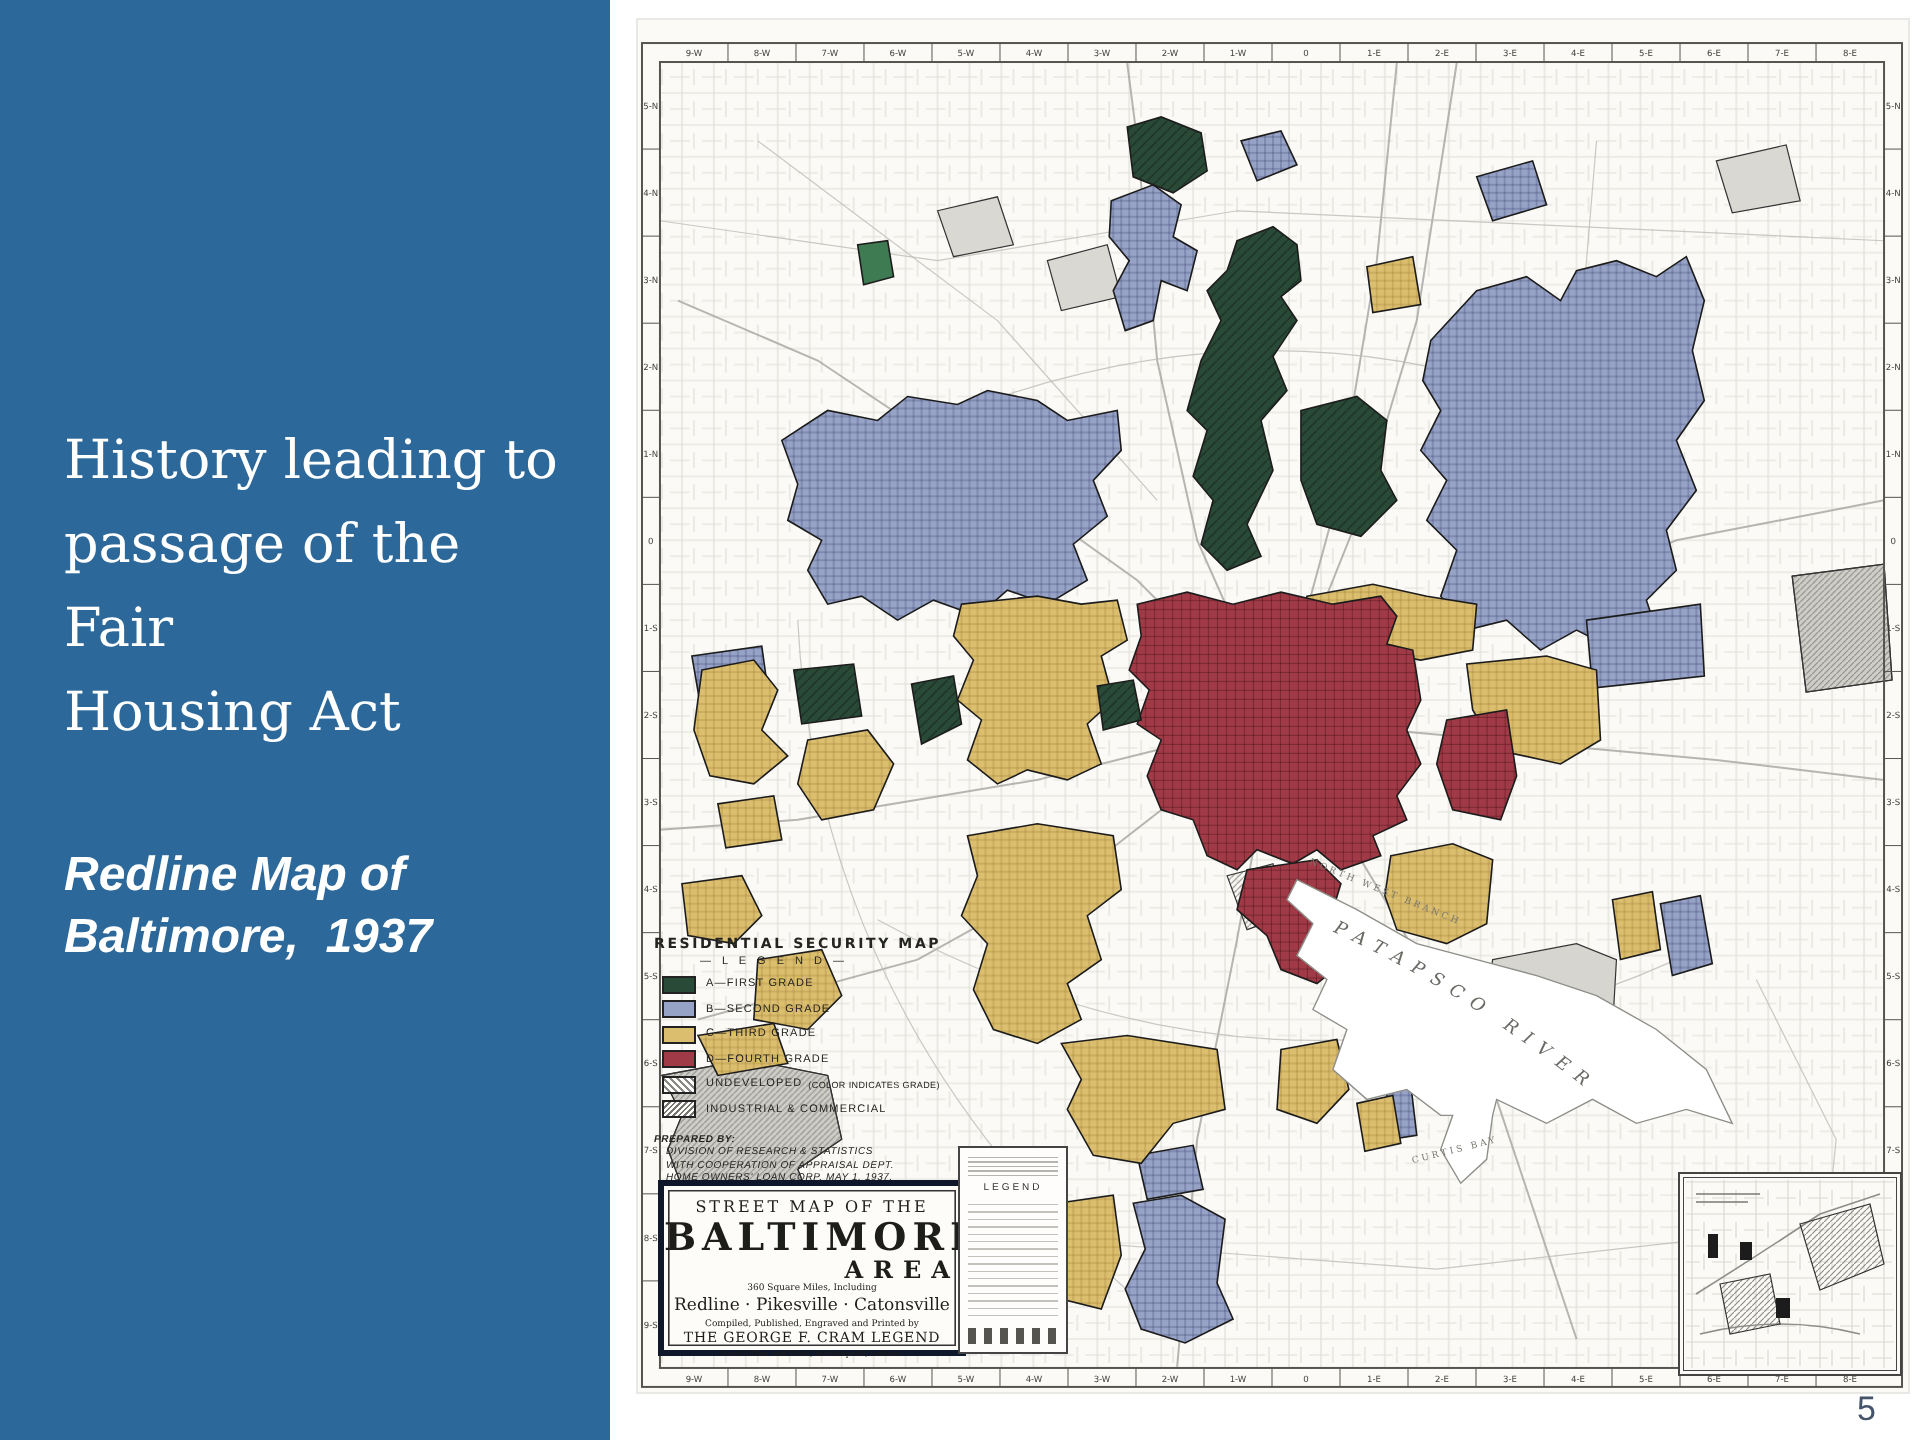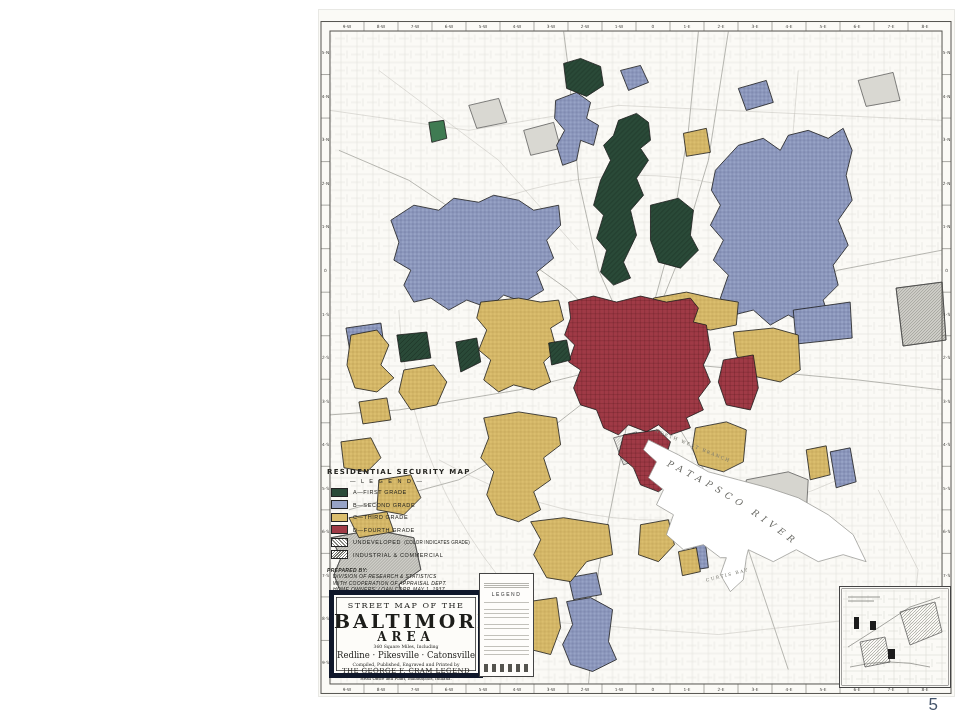--- a/index.html
+++ b/index.html
@@ -48,25 +48,25 @@
   .sw-undeveloped{background:repeating-linear-gradient(45deg,#fff 0 1.5px,#8a8a84 1.5px 2.5px);}
   .sw-industrial{background:repeating-linear-gradient(-45deg,#fff 0 1px,#77776f 1px 2px);}
   .lrow .lbl{font-size:5.5px;letter-spacing:.6px;}
   .lrow .note{font-size:4.5px;margin-left:3px;letter-spacing:.2px;}
   .prepared{margin-top:8px;font-style:italic;font-size:5px;line-height:6.5px;letter-spacing:.3px;}
   .prepared div:first-child{font-weight:bold;}
   .prepared div:not(:first-child){margin-left:6px;}
 
   
   .tblock{position:absolute;left:10px;top:580px;width:154px;height:88px;background:#fdfcf9;
-          border:5px solid #0f172a;box-shadow:inset 0 0 0 2px #fdfcf9, inset 0 0 0 2.8px #333;
+          border:3px solid #0f172a;box-shadow:inset 0 0 0 2px #fdfcf9, inset 0 0 0 2.8px #333;
           text-align:center;color:#1d1d1a;font-family:"DejaVu Serif","Liberation Serif",serif;padding-top:6px;box-sizing:border-box;}
   .tb1{font-size:8px;letter-spacing:1.5px;}
   .tbname{font-size:19px;font-weight:bold;letter-spacing:3px;line-height:20px;margin-top:1px;}
-  .tbarea{font-size:12px;font-weight:bold;letter-spacing:5px;line-height:12px;}
+  .tbarea{font-size:12px;font-weight:bold;letter-spacing:5px;line-height:12px;text-align:right;}
   .tb2{font-size:4.5px;margin-top:1px;}
   .tbtowns{font-size:8.5px;margin-top:.5px;}
   .tb3{font-size:4.5px;margin-top:2.5px;}
   .tbpub{font-size:7px;letter-spacing:.4px;}
   .tb4{font-size:4px;margin-top:1px;}
 
   
   .mini-legend{position:absolute;left:160px;top:563px;width:55px;height:104px;background:#fefdfb;
                border:1px solid #444;box-sizing:border-box;padding:3px 4px;}
   .ml-head{height:12px;background:repeating-linear-gradient(#fefdfb 0 1.5px,#b5b4ae 1.5px 2.2px);}
@@ -77,20 +77,27 @@
   
   .inset{position:absolute;left:520px;top:576px;width:112px;height:102px;background:#fbfaf6;
          border:1px solid #444;box-shadow:inset 0 0 0 1.5px #fbfaf6, inset 0 0 0 2px #444;box-sizing:border-box;}
   .inset svg{position:absolute;left:0;top:0;}
 </style>
 </head>
 <body>
 
 <div class="slide">
 
+  <div class="sidebar">
+    <div class="slide-title">History leading to
+passage of the Fair
+Housing Act</div>
+    <div class="slide-subtitle">Redline Map of
+Baltimore,  1937</div>
+  </div>
 
   <div class="map-area">
     <svg id="map-svg" width="635" height="686" viewBox="0 0 636 686">
       <defs>
         <pattern id="pat-tex" width="16" height="16" patternUnits="userSpaceOnUse">
           <path d="M0,4 H16 M6,0 V16 M0,12 H10 M12,8 V16" stroke="#d6d5cf" stroke-width="0.6" fill="none"></path>
         </pattern>
         <pattern id="pat-a" width="5" height="5" patternUnits="userSpaceOnUse">
           <rect width="5" height="5" class="fill-a"></rect>
           <path d="M0,5 L5,0" stroke="rgba(0,0,0,0.35)" stroke-width="0.7"></path>

